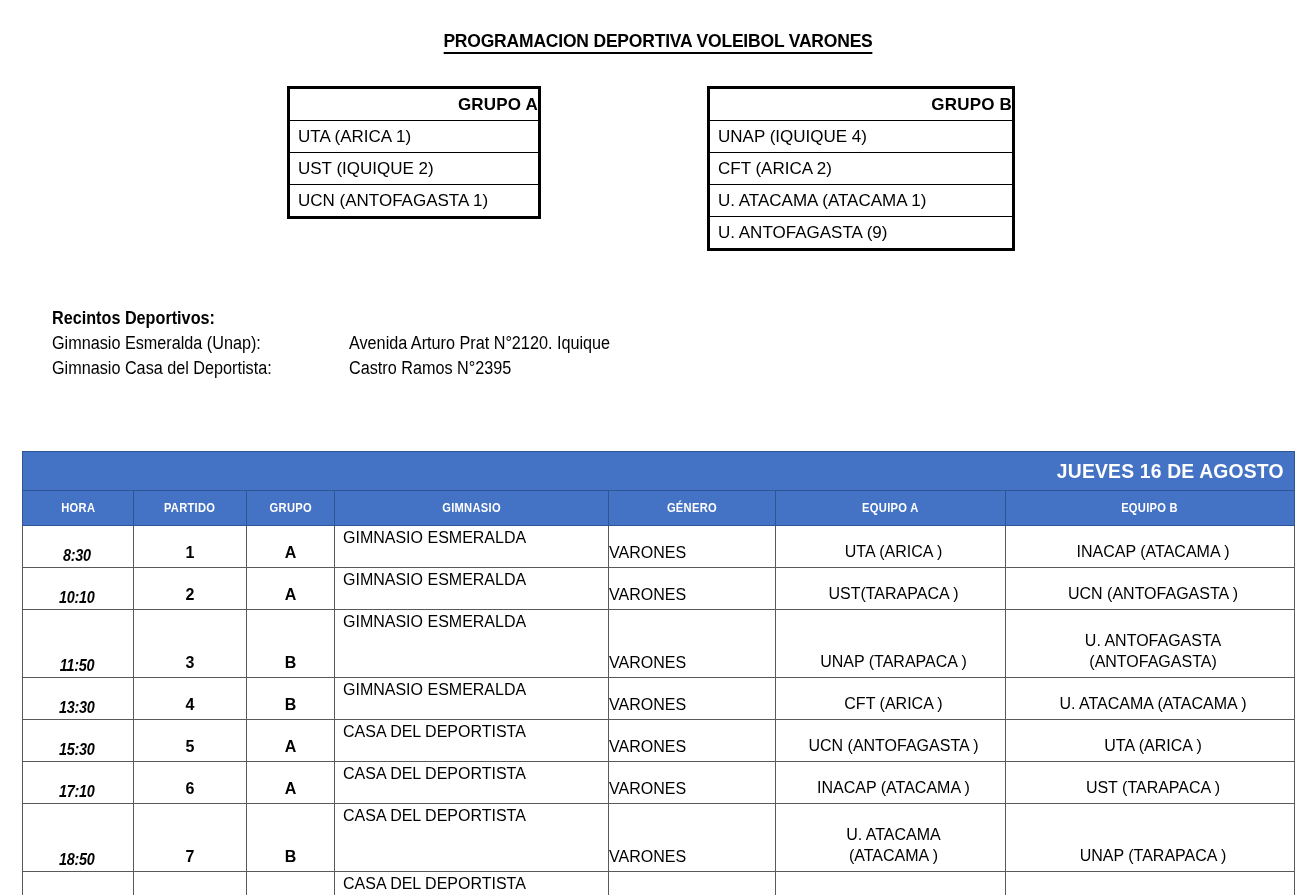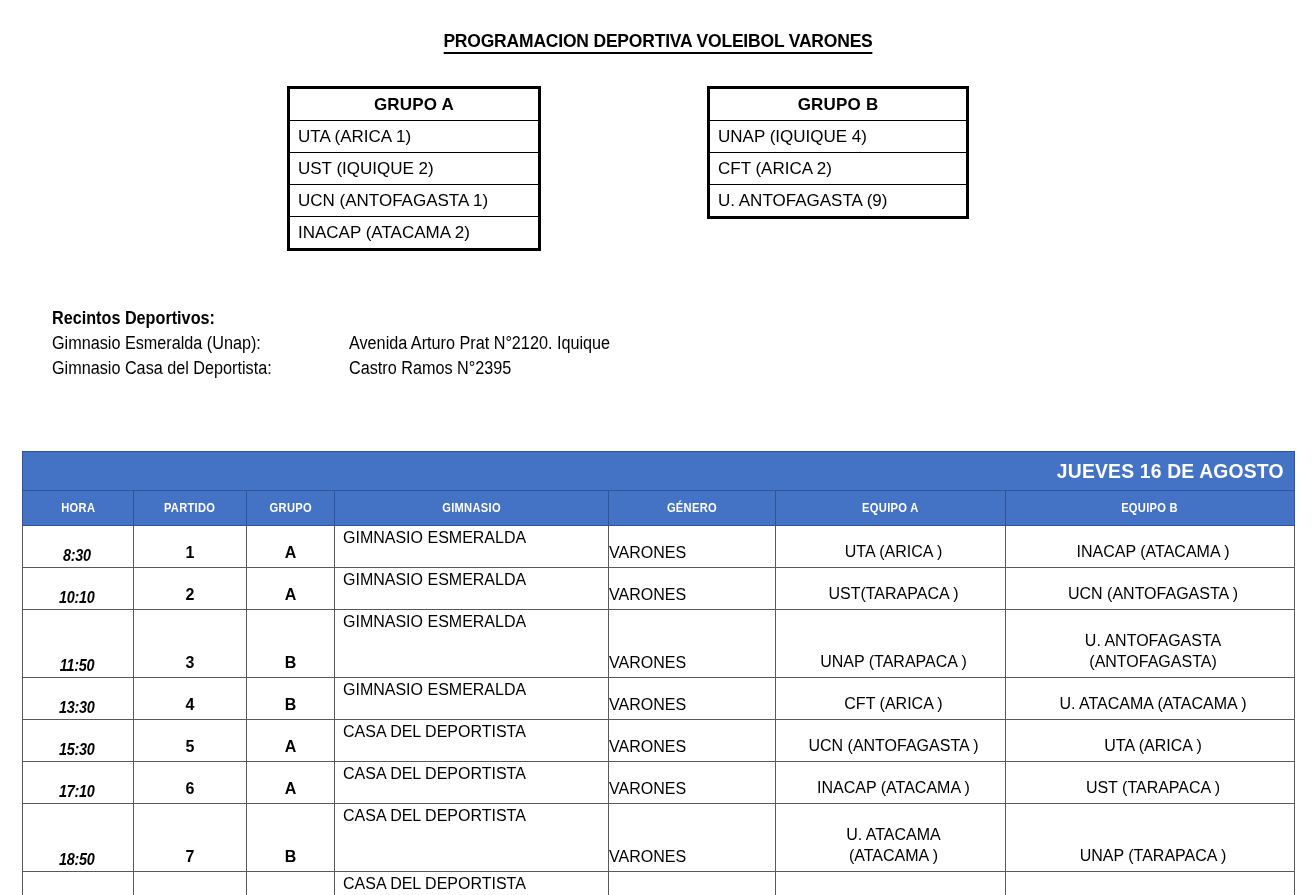--- a/index.html
+++ b/index.html
@@ -35,33 +35,33 @@
   }
 
   
   .group-table {
     position: absolute;
     border-collapse: collapse;
     border: 3px solid #000;
     background: #fff;
   }
   #group-a { left: 287px; top: 86px; width: 254px; }
-  #group-b { left: 707px; top: 86px; width: 262px; border-radius: 31px; }
+  #group-b { left: 707px; top: 86px; width: 308px; border-radius: 31px; }
 
   .group-table td {
     border: 1px solid #000;
     height: 31px;
     padding: 0 0 0 8px;
     font-size: 17px;
     line-height: 31px;
     white-space: nowrap;
     vertical-align: middle;
   }
   .group-table .group-head {
-    text-align: center;
+    text-align: right;
     font-weight: bold;
     padding-left: 0;
     letter-spacing: 0.2px;
   }
 
   
   .venues {
     position: absolute;
     left: 52px;
     top: 306px;
@@ -182,36 +182,36 @@
     </tr>
     <tr>
       <td>UTA (ARICA 1)</td>
     </tr>
     <tr>
       <td>UST (IQUIQUE 2)</td>
     </tr>
     <tr>
       <td>UCN (ANTOFAGASTA 1)</td>
     </tr>
-    <tr>
-      <td>INACAP (ATACAMA 2)</td>
-    </tr>
   </tbody>
 </table>
 
 <table class="group-table" id="group-b">
   <tbody>
     <tr>
       <td class="group-head">GRUPO B</td>
     </tr>
     <tr>
       <td>UNAP (IQUIQUE 4)</td>
     </tr>
     <tr>
       <td>CFT (ARICA 2)</td>
+    </tr>
+    <tr>
+      <td>U. ATACAMA (ATACAMA 1)</td>
     </tr>
     <tr>
       <td>U. ANTOFAGASTA  (9)</td>
     </tr>
   </tbody>
 </table>
 
 <div class="venues">
   <div class="venues-heading">Recintos Deportivos:</div>
   <div class="venues-row">

